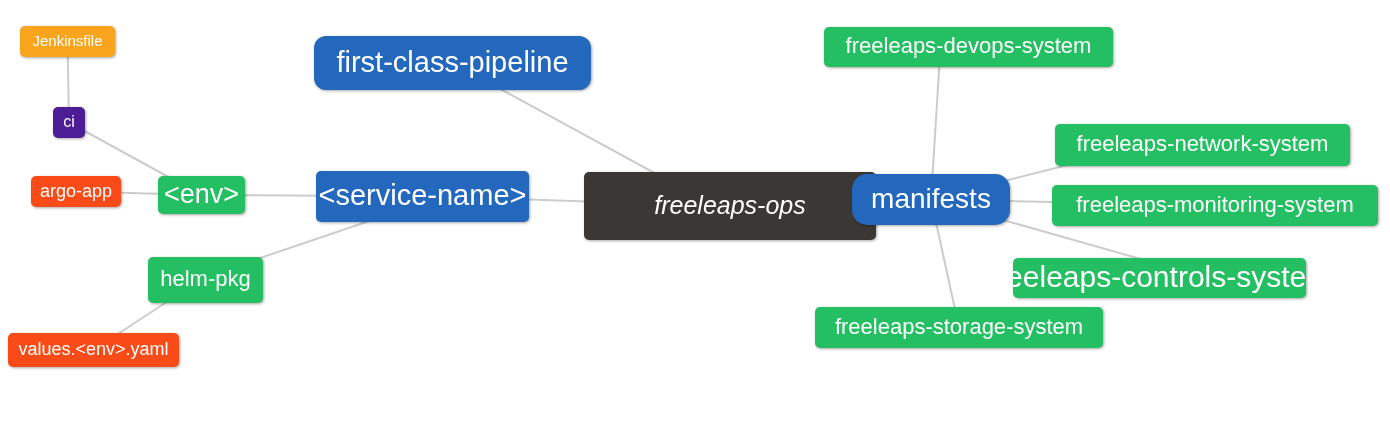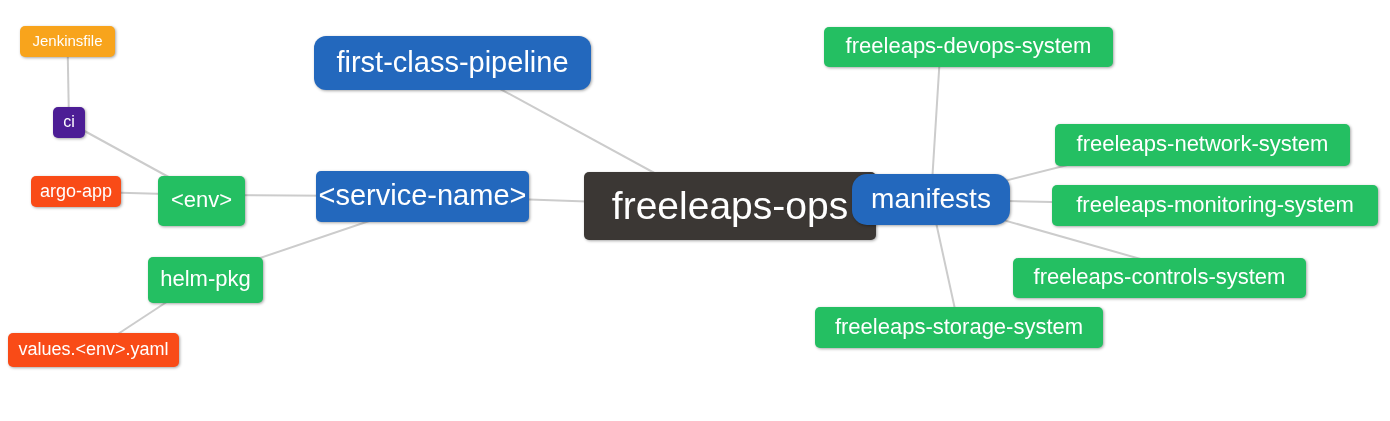--- a/index.html
+++ b/index.html
@@ -66,50 +66,50 @@
   <div id="nodes">
       <div class="node" style="left: 20px; top: 26px; width: 95px; height: 31px; background: rgb(248, 164, 28); color: rgb(255, 255, 255); font-size: 15px;">
         <span>Jenkinsfile</span>
       </div>
       <div class="node" style="left: 53px; top: 107px; width: 32px; height: 31px; background: #4c1d95; color: rgb(255, 255, 255); font-size: 16px;">
         <span>ci</span>
       </div>
       <div class="node" style="left: 31px; top: 176px; width: 90px; height: 31px; background: rgb(249, 75, 23); color: rgb(255, 255, 255); font-size: 18px;">
         <span>argo-app</span>
       </div>
-      <div class="node" style="left: 158px; top: 176px; width: 87px; height: 50px; background: rgb(36, 191, 98); color: rgb(255, 255, 255); font-size: 22px;">
+      <div class="node" style="left: 158px; top: 176px; width: 87px; height: 38px; background: rgb(36, 191, 98); color: rgb(255, 255, 255); font-size: 27px;">
         <span>&lt;env&gt;</span>
       </div>
       <div class="node" style="left: 148px; top: 257px; width: 115px; height: 46px; background: rgb(36, 191, 98); color: rgb(255, 255, 255); font-size: 22px;">
         <span>helm-pkg</span>
       </div>
       <div class="node" style="left: 8px; top: 333px; width: 171px; height: 34px; background: rgb(249, 75, 23); color: rgb(255, 255, 255); font-size: 18px;">
         <span>values.&lt;env&gt;.yaml</span>
       </div>
       <div class="node" style="left: 314px; top: 36px; width: 277px; height: 54px; background: rgb(35, 104, 189); color: rgb(255, 255, 255); font-size: 29px; border-radius: 12px;">
         <span>first-class-pipeline</span>
       </div>
       <div class="node" style="left: 316px; top: 171px; width: 213px; height: 51px; background: rgb(35, 104, 189); color: rgb(255, 255, 255); font-size: 29px;">
         <span>&lt;service-name&gt;</span>
       </div>
-      <div class="node" style="left: 584px; top: 172px; width: 292px; height: 68px; background: rgb(59, 55, 52); color: rgb(255, 255, 255); font-size: 39px;">
+      <div class="node" style="left: 584px; top: 172px; width: 292px; height: 68px; background: rgb(59, 55, 52); color: rgb(255, 255, 255); font-size: 25px; font-style: italic;">
         <span>freeleaps-ops</span>
       </div>
       <div class="node" style="left: 852px; top: 174px; width: 158px; height: 51px; background: rgb(35, 104, 189); color: rgb(255, 255, 255); font-size: 28px; border-radius: 15px;">
         <span>manifests</span>
       </div>
       <div class="node" style="left: 824px; top: 27px; width: 289px; height: 40px; background: rgb(36, 191, 98); color: rgb(255, 255, 255); font-size: 22px;">
         <span>freeleaps-devops-system</span>
       </div>
       <div class="node" style="left: 1055px; top: 124px; width: 295px; height: 42px; background: rgb(36, 191, 98); color: rgb(255, 255, 255); font-size: 22px;">
         <span>freeleaps-network-system</span>
       </div>
       <div class="node" style="left: 1052px; top: 185px; width: 326px; height: 41px; background: rgb(36, 191, 98); color: rgb(255, 255, 255); font-size: 22px;">
         <span>freeleaps-monitoring-system</span>
       </div>
-      <div class="node" style="left: 1013px; top: 258px; width: 293px; height: 40px; background: rgb(36, 191, 98); color: rgb(255, 255, 255); font-size: 22px;">
+      <div class="node" style="left: 1013px; top: 258px; width: 293px; height: 40px; background: rgb(36, 191, 98); color: rgb(255, 255, 255); font-size: 30px;">
         <span>freeleaps-controls-system</span>
       </div>
       <div class="node" style="left: 815px; top: 307px; width: 288px; height: 41px; background: rgb(36, 191, 98); color: rgb(255, 255, 255); font-size: 22px;">
         <span>freeleaps-storage-system</span>
       </div>
     </div>
 </div>
 
 </body></html>

